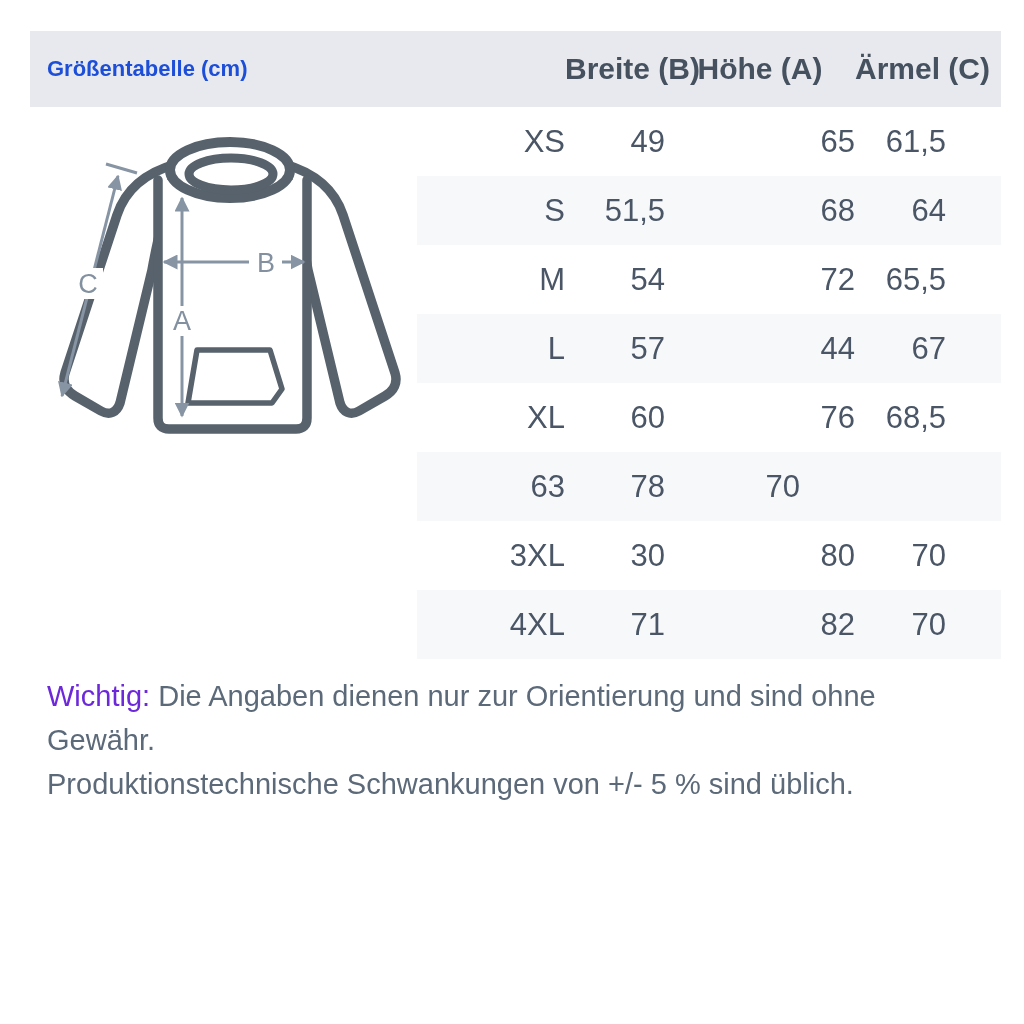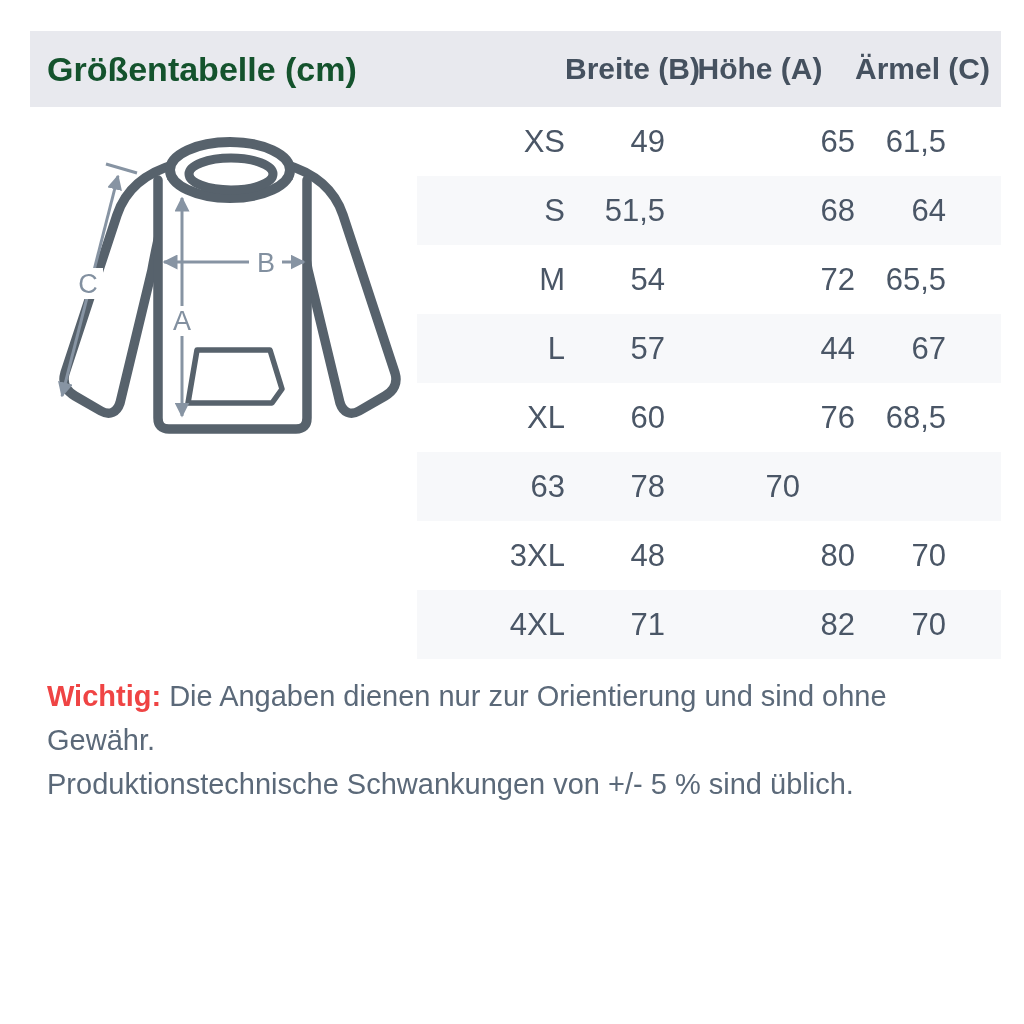--- a/index.html
+++ b/index.html
@@ -11,21 +11,21 @@
     color:#4a5666;
     overflow:hidden;
   }
   .header-bar{
     position:absolute;left:30px;top:31px;width:971px;height:76px;
     background:#e8e9ee;
   }
   .header-title{
     position:absolute;left:17px;top:0;height:100%;
     display:flex;align-items:center;
-    font-size:34px;font-weight:bold;color:#14532d;white-space:nowrap;
+    font-size:22px;font-weight:bold;color:#1d4ed8;white-space:nowrap;
   }
   .header-cols{
     position:absolute;left:387px;top:0;width:584px;height:100%;
     display:grid;grid-template-columns:148px 100px 190px 146px;
     align-items:center;
   }
   .hc{
     text-align:center;font-size:30px;font-weight:bold;color:#45515f;white-space:nowrap;
   }
   .hc.last{padding-right:40px;}
@@ -41,21 +41,21 @@
     text-align:right;font-size:31px;color:#4a5666;white-space:nowrap;
   }
   .cell.last{padding-right:55px;}
   .diagram{
     position:absolute;left:38px;top:118px;width:385px;height:340px;
   }
   .note{
     position:absolute;left:47px;top:674px;width:930px;
     font-size:29px;line-height:44px;color:#5b6979;
   }
-  .note strong{color:#ef4444;font-weight:bold;}
+  .note strong{color:#6d28d9;font-weight:normal;}
 </style>
 </head>
 <body>
 
 <div class="page">
 
   <div class="header-bar">
     <div class="header-title">Größentabelle (cm)</div>
     <div class="header-cols">
       <div class="hc"></div>
@@ -126,21 +126,21 @@
       <div class="cell">76</div>
       <div class="cell last">68,5</div>
     </div>
     <div class="row">
       <div class="cell">63</div>
       <div class="cell">78</div>
       <div class="cell last">70</div>
     </div>
     <div class="row">
       <div class="cell">3XL</div>
-      <div class="cell">48</div>
+      <div class="cell">30</div>
       <div class="cell">80</div>
       <div class="cell last">70</div>
     </div>
     <div class="row">
       <div class="cell">4XL</div>
       <div class="cell">71</div>
       <div class="cell">82</div>
       <div class="cell last">70</div>
     </div>
   </div>

